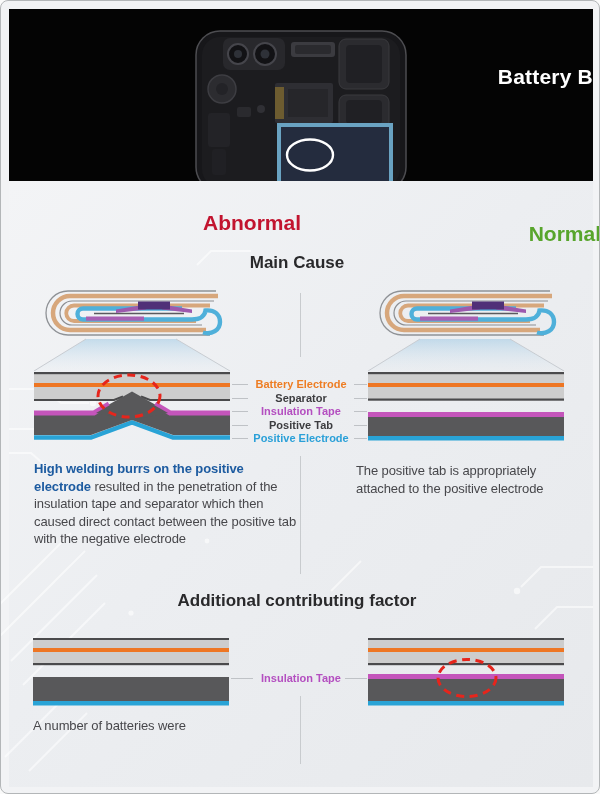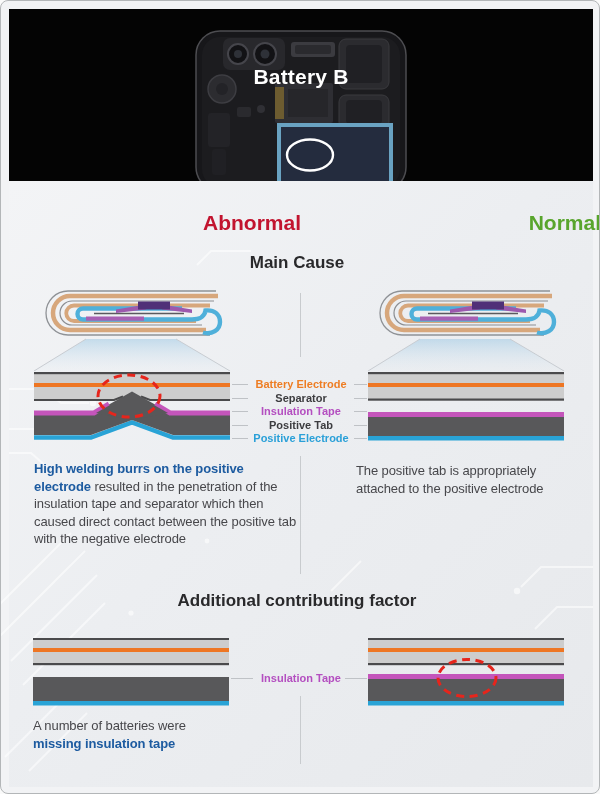--- a/index.html
+++ b/index.html
@@ -9,26 +9,26 @@
     background:#f2f3f5; border:1px solid #b3b6b8; border-radius:8px; overflow:hidden;
   }
   .content-bg {
     position:absolute; left:8px; top:180px; width:584px; height:606px;
     background:linear-gradient(135deg,#f3f4f6 0%, #eceef1 45%, #e7e9ec 100%);
   }
   .hero {
     position:absolute; left:8px; top:8px; width:584px; height:172px; background:#040404;
   }
   .hero-title {
-    position:absolute; left:0; top:56px; width:584px; text-align:center;
+    position:absolute; left:0; top:56px; width:584px; text-align:right;
     color:#ffffff; font-size:21px; font-weight:bold; letter-spacing:0.2px;
   }
   .col-header { position:absolute; top:210px; width:300px; text-align:right; font-size:21px; font-weight:bold; }
   .col-header.abnormal { left:0; color:#c2142f; }
-  .col-header.normal { left:300px; color:#58a52c; }
+  .col-header.normal { left:300px; color:#58a52c;margin-top:11px; }
   .section-title { position:absolute; left:0; width:592px; text-align:center; font-size:17px; font-weight:bold; color:#29292b; }
   .divider { position:absolute; width:1px; background:#c8cbce; }
   .layer-label { position:absolute; width:124px; left:238px; text-align:center; font-size:11px; font-weight:bold; line-height:13px; white-space:nowrap; }
   .connector { position:absolute; height:1px; background:#bfc2c6; }
   .caption { position:absolute; font-size:13px; line-height:17.5px; color:#47474b; letter-spacing:-0.1px; }
   .caption .hl { color:#1d5ba0; font-weight:bold; }
   .c-orange { color:#ee7d23; }
   .c-dark { color:#3c3c3f; }
   .c-magenta { color:#b44fc0; }
   .c-blue { color:#2aa0d8; }
@@ -226,16 +226,15 @@
     <rect x="0" y="63" width="196" height="4.5" fill="#29a3d6"></rect>
     <ellipse cx="99" cy="40" rx="29" ry="18.5" fill="none" stroke="#e6251c" stroke-width="3" stroke-dasharray="8 5.5"></ellipse>
   </svg>
 
   <div class="layer-label c-magenta" style="top:671px; left:238px;">Insulation Tape</div>
   <div class="connector" style="left:230px;top:677px;width:22px;"></div>
   <div class="connector" style="left:344px;top:677px;width:22px;"></div>
 
   <div class="caption" style="left:32px; top:716px; width:250px;">
     <div>A number of batteries were</div>
-    <div class="hl">missing insulation tape</div>
   </div>
 
 </div>
 
 </body></html>

